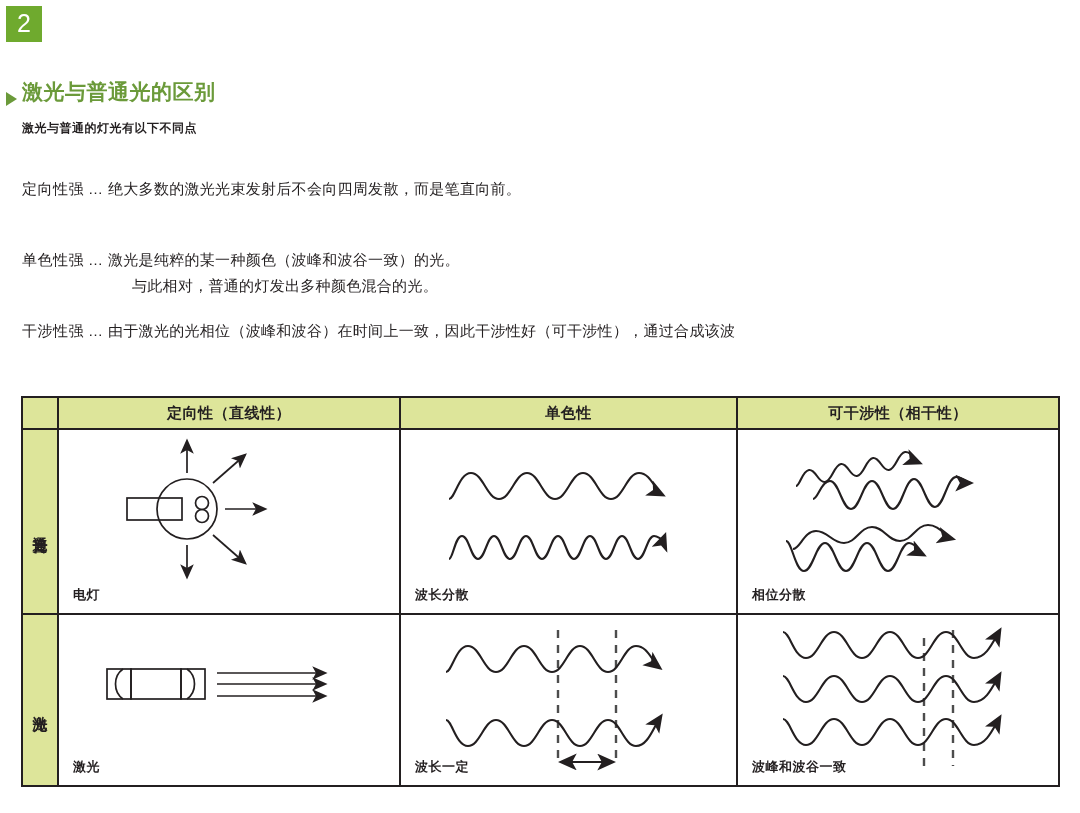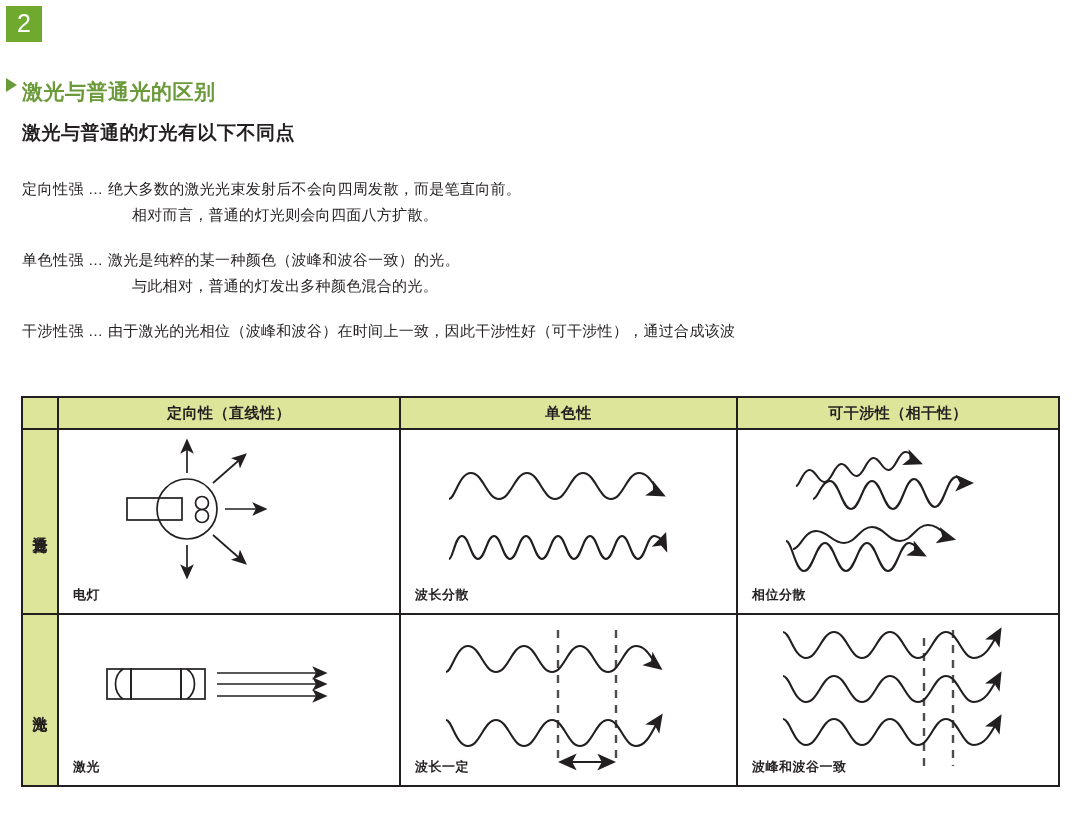--- a/index.html
+++ b/index.html
@@ -39,39 +39,39 @@
     font-weight: bold;
     color: #1a1a1a;
     letter-spacing: 1px;
   }
 
   
   .section-head {
     position: absolute;
     left: 6px; top: 78px;
     display: flex;
-    align-items: flex-start;
+    align-items: flex-end;
     color: #6b9a3a;
     font-size: 21px;
     font-weight: bold;
     letter-spacing: 0.5px;
   }
   .tri {
     width: 0; height: 0;
     border-left: 11px solid #6b9a3a;
     border-top: 7px solid transparent;
     border-bottom: 7px solid transparent;
     margin-right: 5px;
   }
 
   
   .lead {
     position: absolute;
     left: 22px; top: 120px;
-    font-size: 19px;
+    font-size: 12px;
     font-weight: bold;
     color: #231f20;
     letter-spacing: 0.5px;
   }
 
   
   .feat {
     position: absolute;
     left: 22px;
     font-size: 15px;
@@ -157,21 +157,20 @@
 
 <div class="section-head">
   <span class="tri"></span>
   <span>激光与普通光的区别</span>
 </div>
 
 <div class="lead">激光与普通的灯光有以下不同点</div>
 
 <div class="feat" id="feat0">
   <span class="fl">定向性强</span><span class="dots">…</span><span class="ft">绝大多数的激光光束发射后不会向四周发散，而是笔直向前。</span>
-  <span class="l2">相对而言，普通的灯光则会向四面八方扩散。</span>
 </div>
 
 <div class="feat" id="feat1">
   <span class="fl">单色性强</span><span class="dots">…</span><span class="ft">激光是纯粹的某一种颜色（波峰和波谷一致）的光。</span>
   <span class="l2">与此相对，普通的灯发出多种颜色混合的光。</span>
 </div>
 
 <div class="feat" id="feat2">
   <span class="fl">干涉性强</span><span class="dots">…</span><span class="ft">由于激光的光相位（波峰和波谷）在时间上一致，因此干涉性好（可干涉性），通过合成该波</span>
 </div>

